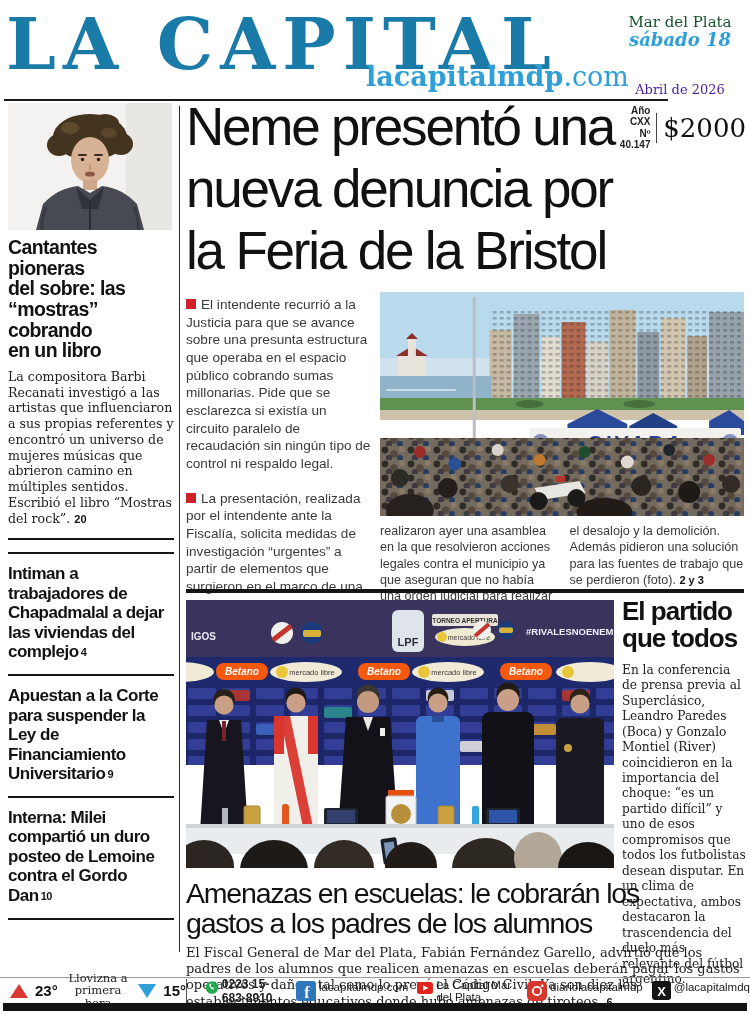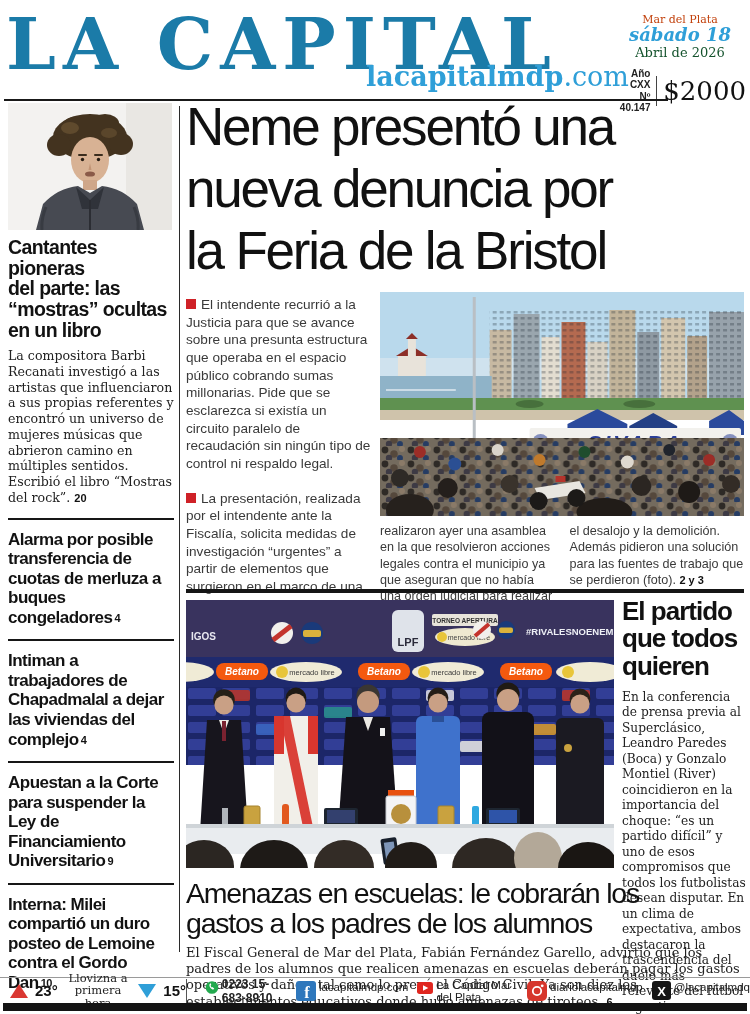--- a/index.html
+++ b/index.html
@@ -11,23 +11,23 @@
   
   .masthead { position:absolute; left:0; top:8px; width:672px; height:93px; background:#fff; }
   .masthead .rule { position:absolute; left:4px; right:4px; top:91px; height:2px; background:#191919; }
   .logo { position:absolute; left:6px; top:-6px; font-family:"DejaVu Serif",serif; font-weight:bold;
           font-size:71px; letter-spacing:7px; color:#1b7ba8; white-space:nowrap; }
   .siteurl { position:absolute; left:366px; top:53px; font-family:"DejaVu Serif",serif;
              color:#2f9fd8; font-size:27px; }
   .siteurl b { font-weight:bold; }
   .mh-right { position:absolute; left:614px; top:5px; width:132px; text-align:center;
               font-family:"DejaVu Serif",serif; }
-  .mh-city { font-size:11px; color:#c2410c; }
+  .mh-city { font-size:15px; color:#14532d; }
   .mh-day  { font-size:18px; font-weight:bold; font-style:italic; color:#2f9fd8; line-height:1.05; }
-  .mh-month{ font-size:13px; color:#14532d; }
+  .mh-month{ font-size:13px; color:#4c1d95;margin-top:32px; }
   .mh-priceRow { display:flex; align-items:center; justify-content:flex-end; margin-top:8px; gap:6px; }
   .mh-ed { font-family:"Liberation Sans",sans-serif; font-weight:bold; font-size:10px;
            line-height:1.15; text-align:right; color:#222; }
   .mh-sep { width:1px; height:30px; background:#444; }
   .mh-price { font-size:26px; color:#111; }
 
   
   .sidebar { position:absolute; left:8px; top:103px; width:166px; }
   .sb-vline { position:absolute; left:179px; top:106px; width:1px; height:846px; background:#2a2a2a; }
   .portrait { width:164px; height:127px; display:block; }
@@ -134,31 +134,30 @@
       <rect x="75" y="77" width="14" height="10" fill="#cfa78a"></rect>
       <path d="M28 127 L35 101 Q50 85 70 83 L82 90 L94 83 Q114 85 129 101 L136 127 Z" fill="#474a52"></path>
       <path d="M68 84 L82 97 L96 84 L90 106 L74 106 Z" fill="#30333a"></path>
       <line x1="82" y1="97" x2="82" y2="127" stroke="#2b2d33" stroke-width="2"></line>
       <path d="M38 104 Q33 116 34 127" stroke="#383b42" stroke-width="3" fill="none"></path>
       <path d="M126 104 Q131 116 130 127" stroke="#383b42" stroke-width="3" fill="none"></path>
     </svg>
 
     <div class="sb-feature-h">
       <span>Cantantes pioneras</span>
-      <span>del parte: las</span>
-      <span>“mostras” ocultas</span>
+      <span>del sobre: las</span>
+      <span>“mostras” cobrando</span>
       <span>en un libro</span>
     </div>
     <div class="sb-feature-b">
       <span>La compositora Barbi Recanati investigó a las artistas que influenciaron a sus propias referentes y encontró un universo de mujeres músicas que abrieron camino en múltiples sentidos. Escribió el libro “Mostras del rock”.</span>
       <b class="pg">20</b>
     </div>
 
     <div class="sb-div"></div>
-    <div class="sb-item"><span>Alarma por posible transferencia de cuotas de merluza a buques congeladores</span><span class="sb-page">4</span></div>
     <div class="sb-div"></div>
     <div class="sb-item"><span>Intiman a trabajadores de Chapadmalal a dejar las viviendas del complejo</span><span class="sb-page">4</span></div>
     <div class="sb-div"></div>
     <div class="sb-item"><span>Apuestan a la Corte para suspender la Ley de Financiamiento Universitario</span><span class="sb-page">9</span></div>
     <div class="sb-div"></div>
     <div class="sb-item"><span>Interna: Milei compartió un duro posteo de Lemoine contra el Gordo Dan</span><span class="sb-page">10</span></div>
     <div class="sb-div"></div>
 
   </div>
 
@@ -401,21 +400,20 @@
       <ellipse cx="300" cy="268" rx="34" ry="30" fill="#2e2823"></ellipse>
       <ellipse cx="352" cy="258" rx="24" ry="26" fill="#b3a898"></ellipse>
       <ellipse cx="402" cy="268" rx="30" ry="26" fill="#1a1613"></ellipse>
     </g>
   </svg>
 
   <div class="sports-col">
     <h2 class="sports-h">
       <span>El partido</span>
       <span>que todos</span>
-      <span>quieren</span>
     </h2>
     <div class="sports-b">
       <span>En la conferencia de prensa previa al Superclásico, Leandro Paredes (Boca) y Gonzalo Montiel (River) coincidieron en la importancia del choque: “es un partido difícil” y uno de esos compromisos que todos los futbolistas desean disputar. En un clima de expectativa, ambos destacaron la trascendencia del duelo más relevante del fútbol argentino.</span>
       
     </div>
 
   </div>
 
   <div class="schools">
     <h2 class="schools-h">

